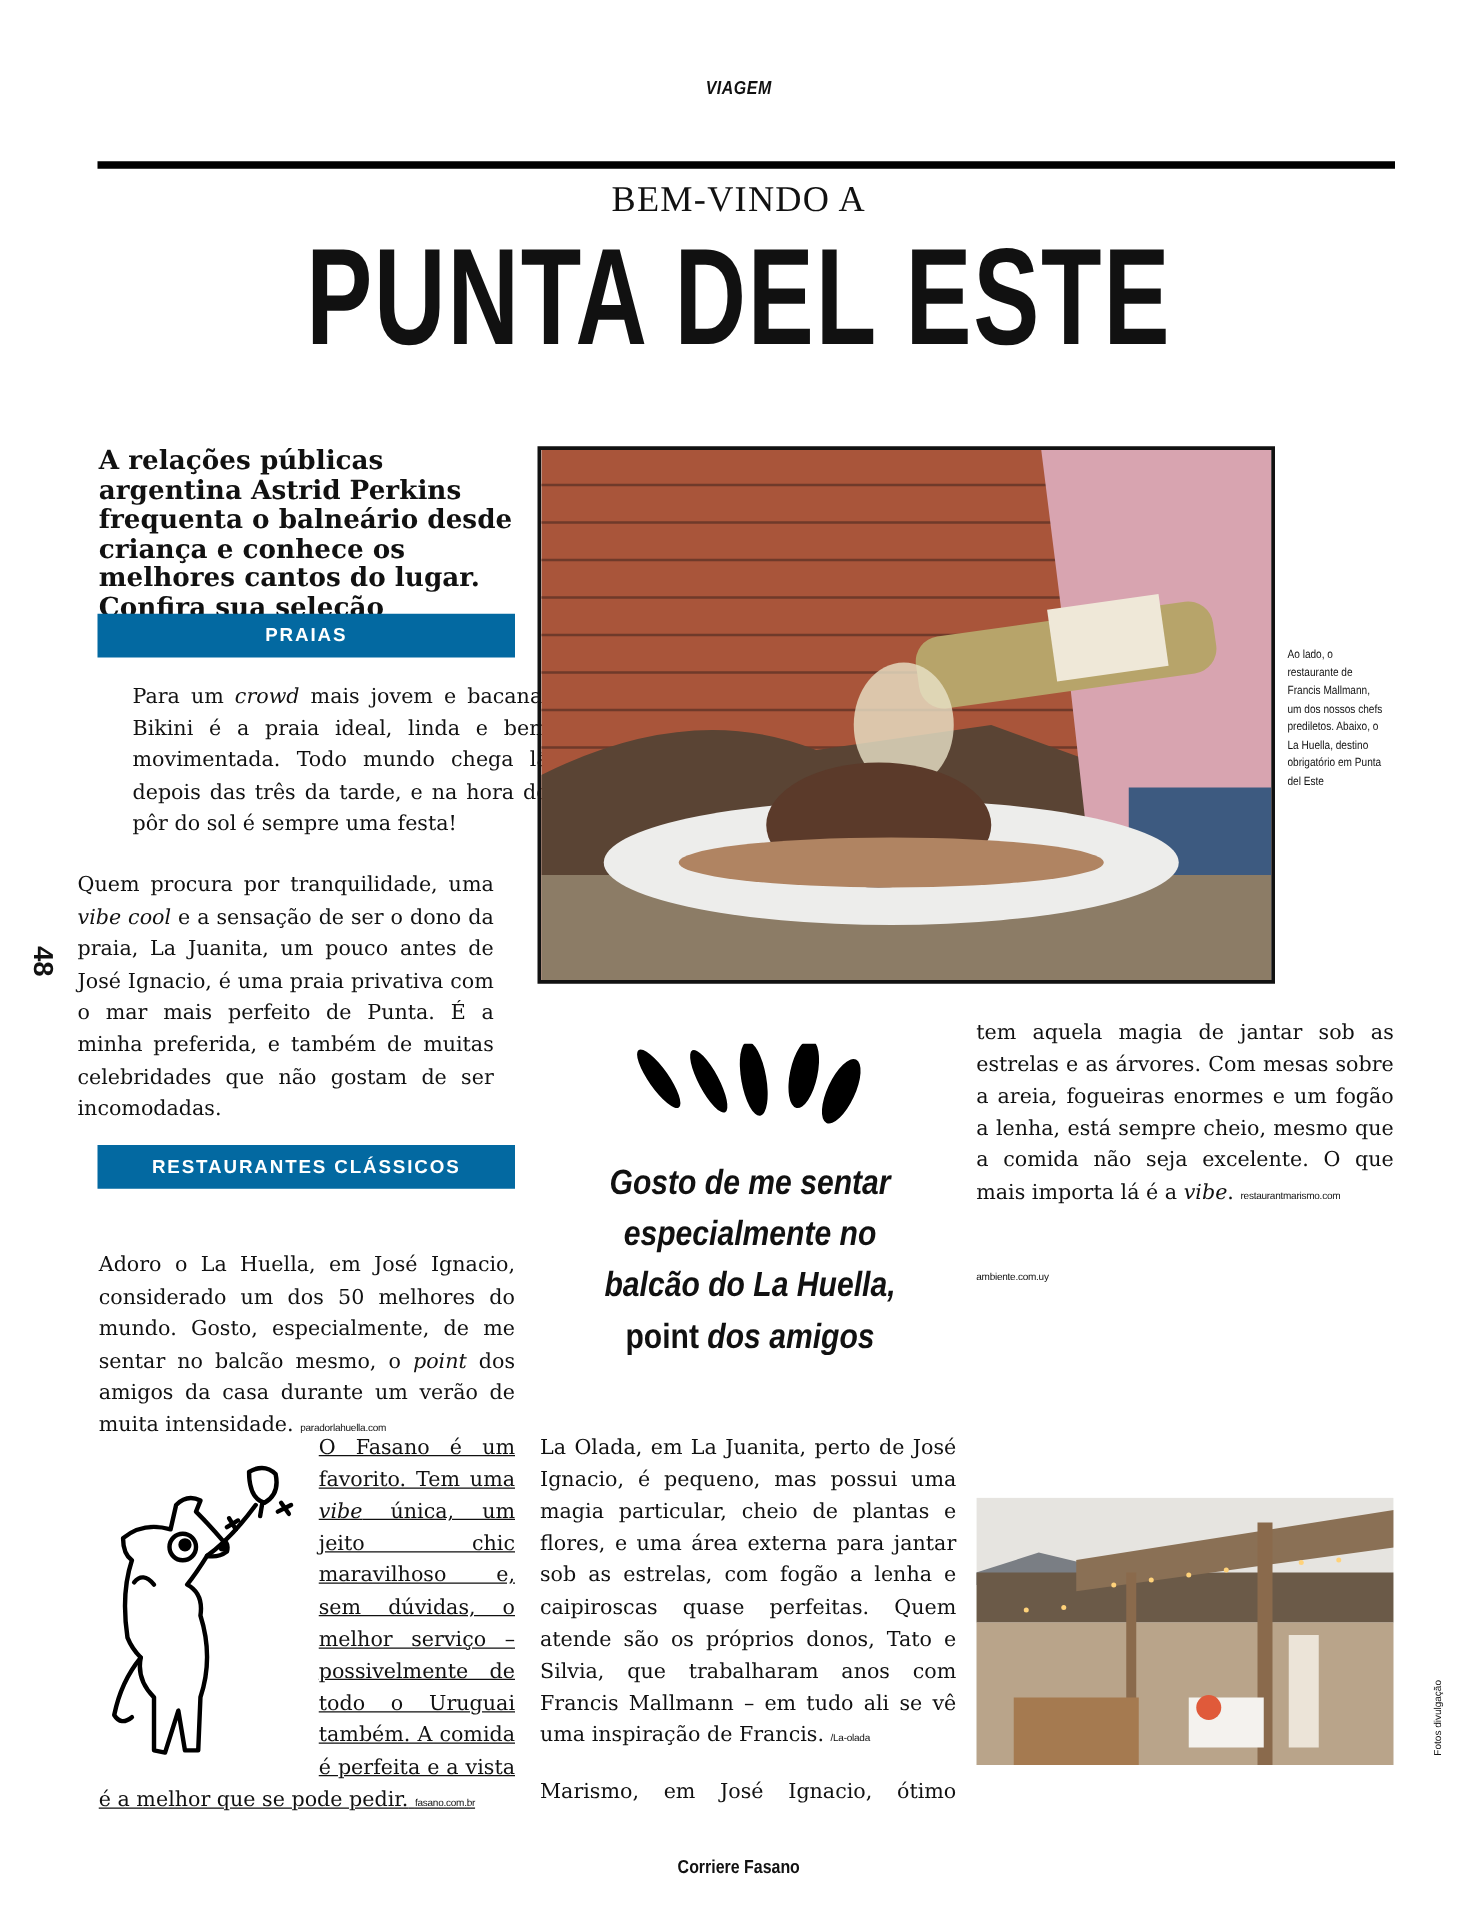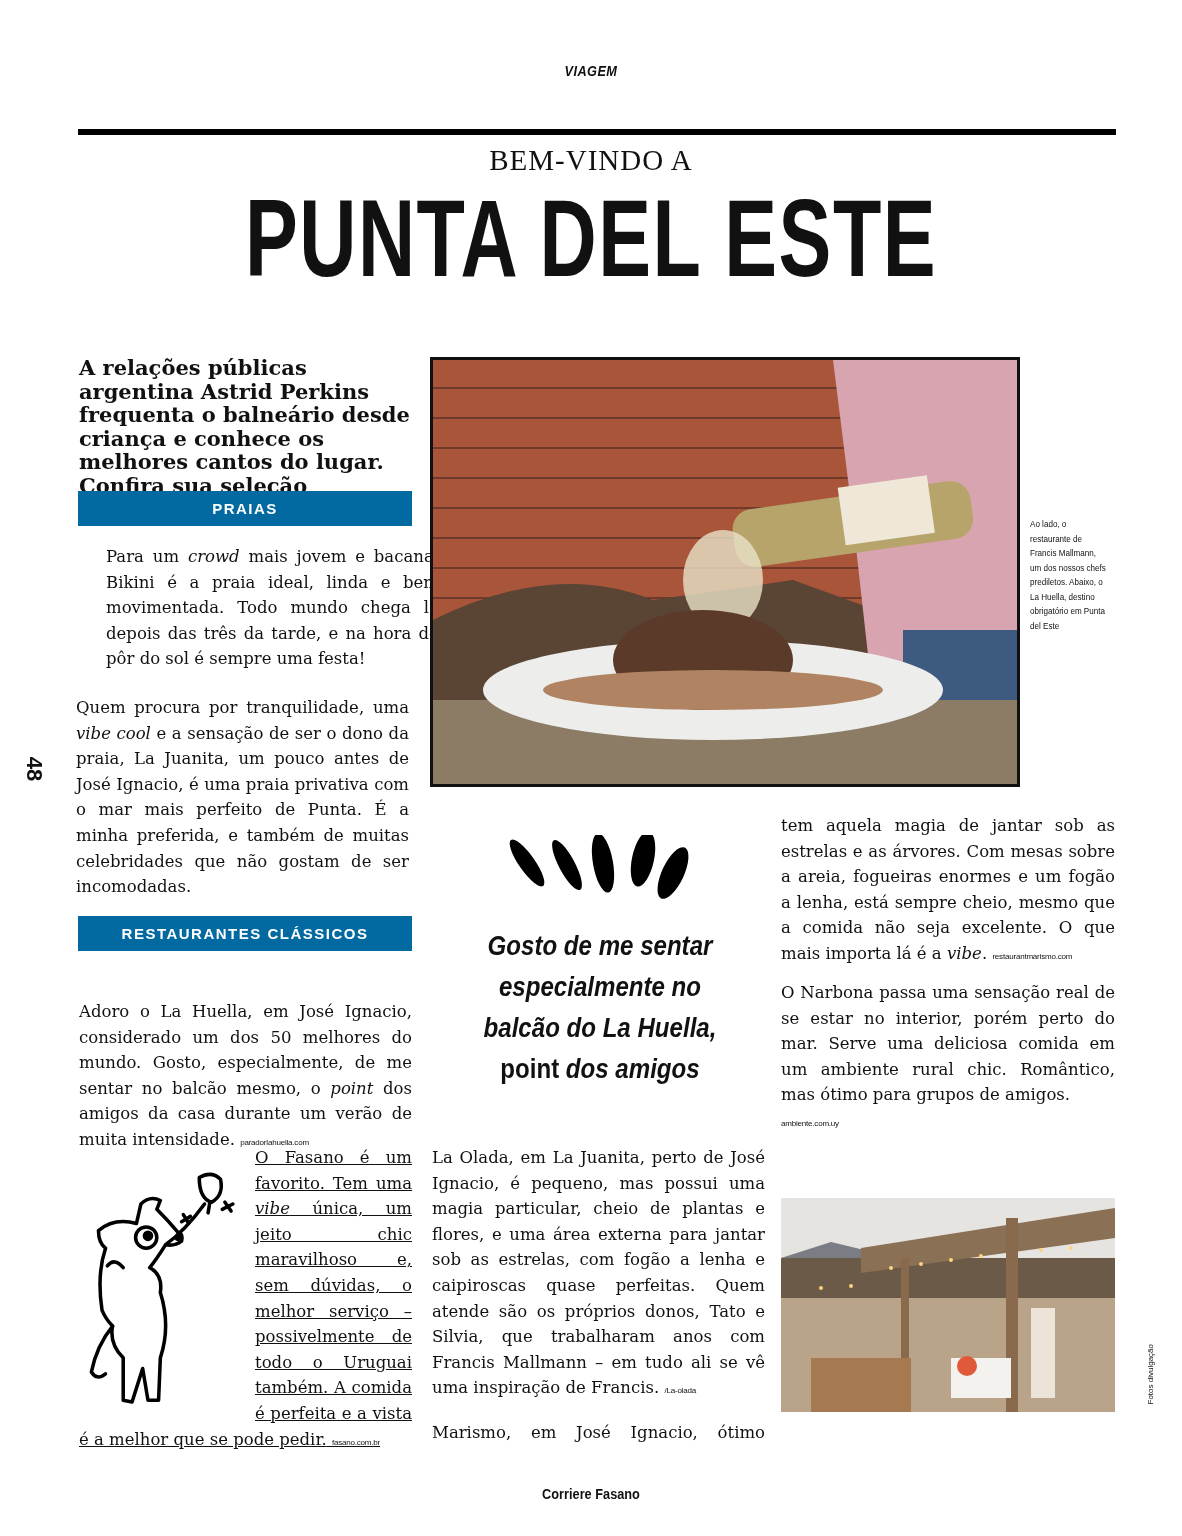--- a/index.html
+++ b/index.html
@@ -49,21 +49,21 @@
 <div class="abs kicker">BEM-VINDO A</div>
 <div class="abs headline">PUNTA DEL ESTE</div>
 
 <div class="abs intro">A relações públicas argentina Astrid Perkins frequenta o balneário desde criança e conhece os melhores cantos do lugar. Confira sua seleção</div>
 
 <div class="abs bar" style="top:491px;">PRAIAS</div>
 
 <div class="abs body" style="left:79px; top:544px; width:333px;margin-left:27px;">
   <span>Para um </span><i>crowd</i><span> mais jovem e bacana, Bikini é a praia ideal, linda e bem movimentada. Todo mundo chega lá depois das três da tarde, e na hora do pôr do sol é sempre uma festa!</span>
 </div>
-<div class="abs body" style="left:76px; top:695px; width:333px;">
+<div class="abs body" style="left:62px; top:695px; width:333px;">
   <span>Quem procura por tranquilidade, uma </span><i>vibe cool</i><span> e a sensação de ser o dono da praia, La Juanita, um pouco antes de José Ignacio, é uma praia privativa com o mar mais perfeito de Punta. É a minha preferida, e também de muitas celebridades que não gostam de ser incomodadas.</span>
 </div>
 
 <div class="abs page-num">48</div>
 
 <div class="abs bar" style="top:916px;">RESTAURANTES CLÁSSICOS</div>
 
 <div class="abs body" style="left:79px; top:999px; width:333px;">
   <span>Adoro o La Huella, em José Ignacio, considerado um dos 50 melhores do mundo. Gosto, especialmente, de me sentar no balcão mesmo, o </span><i>point</i><span> dos amigos da casa durante um verão de muita intensidade.</span>
   <span class="src">paradorlahuella.com</span>
@@ -131,21 +131,21 @@
   <span>Gosto de me sentar especialmente no balcão do La Huella,</span><br>
   <span class="up">point</span><span> dos amigos</span>
 </div>
 
 <div class="abs body" style="left:781px; top:813px; width:334px;">
   <span>tem aquela magia de jantar sob as estrelas e as árvores. Com mesas sobre a areia, fogueiras enormes e um fogão a lenha, está sempre cheio, mesmo que a comida não seja excelente. O que mais importa lá é a </span><i>vibe</i><span>.</span>
   <span class="src">restaurantmarismo.com</span>
 </div>
 
 <div class="abs body" style="left:781px; top:980px; width:334px;">
-  <span>O Narbona passa uma sensação real de se estar no interior, porém perto do mar. Serve uma deliciosa comida em um ambiente rural chic. Romântico, mas ótimo para grupos de amigos.</span><br>
+  <br>
   <span class="src">ambiente.com.uy</span>
 </div>
 
 <div class="abs body" style="left:432px; top:1145px; width:333px;">
   <span>La Olada, em La Juanita, perto de José Ignacio, é pequeno, mas possui uma magia particular, cheio de plantas e flores, e uma área externa para jantar sob as estrelas, com fogão a lenha e caipiroscas quase perfeitas. Quem atende são os próprios donos, Tato e Silvia, que trabalharam anos com Francis Mallmann – em tudo ali se vê uma inspiração de Francis.</span>
   <span class="src">/La-olada</span>
 </div>
 
 <div class="abs body" style="left:432px; top:1420px; width:333px; text-align-last:justify;">Marismo, em José Ignacio, ótimo</div>
 

